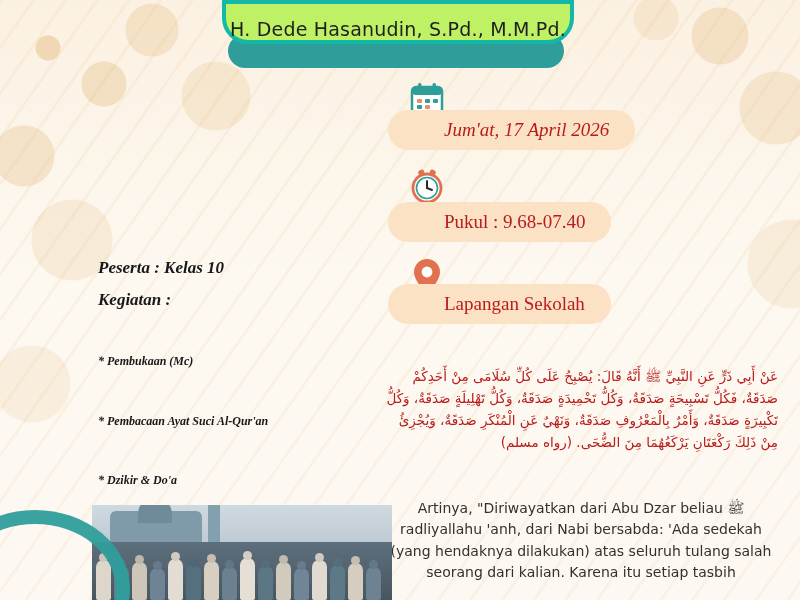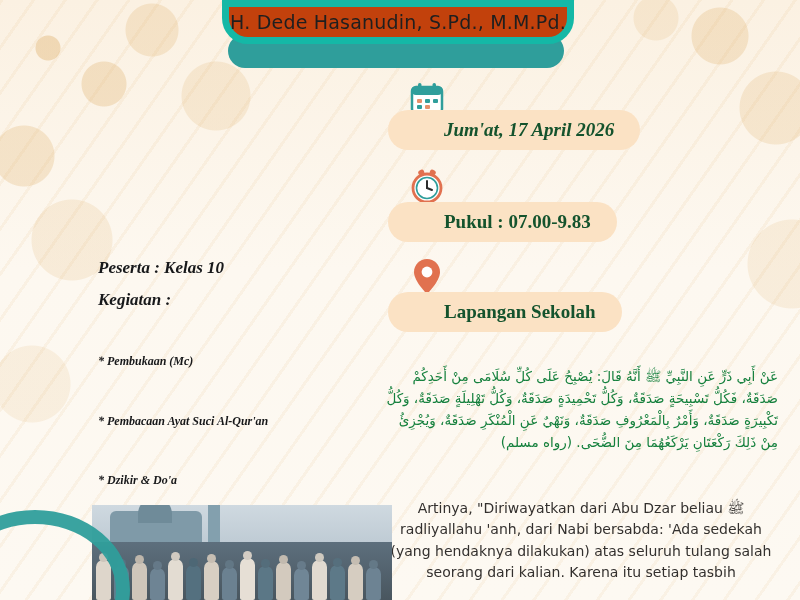--- a/index.html
+++ b/index.html
@@ -43,66 +43,66 @@
     position: absolute;
     left: 228px; top: 34px;
     width: 336px; height: 34px;
     background: #2f9e9b;
     border-radius: 20px;
   }
   .title-pill {
     position: absolute;
     left: 222px; top: 0px;
     width: 352px; height: 44px;
-    background: #c2410c;
-    border: 7px solid #14b8a6;
+    background: #bef264;
+    border: 4px solid #14b8a6;
     border-radius: 0 0 26px 26px;
-    display: flex; align-items: center; justify-content: center;
+    display: flex; align-items: flex-end; justify-content: center;
   }
   .title-pill span {
     font-family: "DejaVu Sans", sans-serif;
     font-size: 19px;
     color: #1f1f1f;
     letter-spacing: .2px;
     white-space: nowrap;
   }
 
   
   .info-row { position: absolute; display: flex; align-items: center; }
   .info-pill {
     background: #fbe2c4;
     border-radius: 22px;
     height: 40px;
     display: flex; align-items: center;
     padding: 0 26px 0 56px;
     font-family: "Liberation Serif", serif;
     font-style: italic;
-    font-weight: bold;
+    font-weight: normal;
     font-size: 19px;
-    color: #14532d;
+    color: #b91c1c;
     white-space: nowrap;
   }
   .info-pill.plain { font-style: normal; }
   .info-icon {
     position: absolute;
     left: 10px;
     width: 42px; height: 42px;
     display: flex; align-items: center; justify-content: center;
   }
 
   #row-date { left: 388px; top: 78px; width: 250px; }
   #row-date .info-pill { position: absolute; left: 0; top: 32px; }
   #row-date .info-icon { left: 18px; top: 0px; }
 
   #row-time { left: 388px; top: 166px; width: 250px; }
   #row-time .info-pill { position: absolute; left: 0; top: 36px; }
   #row-time .info-icon { left: 18px; top: 0px; }
 
   #row-place { left: 388px; top: 256px; width: 258px; }
-  #row-place .info-pill { position: absolute; left: 0; top: 36px; }
+  #row-place .info-pill { position: absolute; left: 0; top: 28px; }
   #row-place .info-icon { left: 18px; top: 0px; }
 
   
   .left-block {
     position: absolute;
     left: 98px; top: 258px;
     width: 300px;
     font-family: "Liberation Serif", serif;
     font-style: italic;
     font-weight: bold;
@@ -116,21 +116,21 @@
   
   .arabic {
     position: absolute;
     left: 382px; top: 366px;
     width: 396px;
     direction: rtl;
     text-align: right;
     font-family: "DejaVu Sans", sans-serif;
     font-size: 13.5px;
     line-height: 1.62;
-    color: #15803d;
+    color: #b91c1c;
   }
 
   
   .translation {
     position: absolute;
     left: 382px; top: 498px;
     width: 398px;
     text-align: center;
     font-family: "DejaVu Sans", sans-serif;
     font-size: 14px;
@@ -216,21 +216,21 @@
     <div class="info-icon">
       <svg width="42" height="42" viewBox="0 0 42 42">
         <circle cx="21" cy="22" r="14" fill="#ffffff" stroke="#e1714f" stroke-width="2.8"></circle>
         <circle cx="21" cy="22" r="10.5" fill="none" stroke="#2f9e9b" stroke-width="1.6"></circle>
         <line x1="21" y1="22" x2="21" y2="15" stroke="#2b2b2b" stroke-width="2" stroke-linecap="round"></line>
         <line x1="21" y1="22" x2="26" y2="24" stroke="#2b2b2b" stroke-width="2" stroke-linecap="round"></line>
         <rect x="12" y="4" width="6" height="5" rx="2" fill="#e1714f" transform="rotate(-28 15 6)"></rect>
         <rect x="24" y="4" width="6" height="5" rx="2" fill="#e1714f" transform="rotate(28 27 6)"></rect>
       </svg>
     </div>
-    <div class="info-pill plain">Pukul : 07.00-9.83</div>
+    <div class="info-pill plain">Pukul : 9.68-07.40</div>
   </div>
 
   <div class="info-row" id="row-place">
     <div class="info-icon">
       <svg width="40" height="42" viewBox="0 0 40 42">
         <path d="M20 3 C12.8 3 7 8.8 7 16 C7 25.5 20 38 20 38 C20 38 33 25.5 33 16 C33 8.8 27.2 3 20 3 Z" fill="#e1714f"></path>
         <circle cx="20" cy="16" r="5.4" fill="#ffffff"></circle>
       </svg>
     </div>
     <div class="info-pill plain">Lapangan Sekolah</div>

